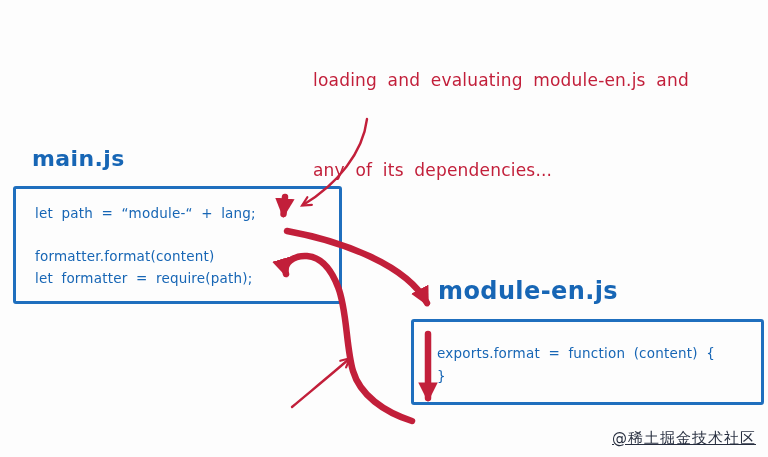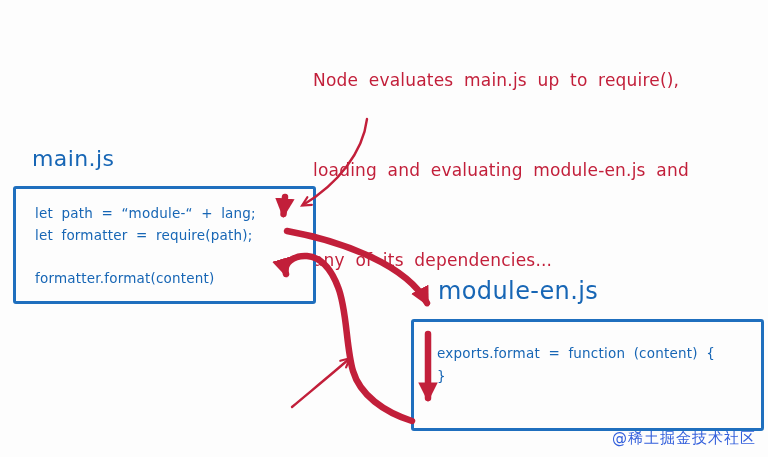--- a/index.html
+++ b/index.html
@@ -23,35 +23,35 @@
     letter-spacing: 0.2px;
     font-weight: 500;
     white-space: pre;
   }
   #top-note  { left: 313px; top: 5px; }
   #bottom-note { left: 92px; top: 398px; line-height: 31px; }
 
   
   .file-title {
     color: #1766b5;
-    font-weight: 400;
+    font-weight: 700;
     letter-spacing: 0.4px;
     white-space: pre;
   }
   #main-title   { left: 32px;  top: 146px; font-size: 22px; }
   #module-title { left: 438px; top: 277px; font-size: 24px; }
 
   
   .code-box {
     border: 3px solid #1f6fbe;
     border-radius: 3px;
     background: transparent;
   }
-  #main-box   { left: 13px;  top: 186px; width: 303px; height: 118px; padding: 14px 0 0 19px; }
-  #module-box { left: 411px; top: 319px; width: 353px; height: 112px; padding: 20px 0 0 23px; }
+  #main-box   { left: 13px;  top: 186px; width: 329px; height: 118px; padding: 14px 0 0 19px; }
+  #module-box { left: 411px; top: 319px; width: 353px; height: 86px; padding: 20px 0 0 23px; }
 
   .code-line {
     color: #1766b5;
     font-size: 13.5px;
     line-height: 21.5px;
     word-spacing: 4px;
     letter-spacing: 0.2px;
     font-weight: 500;
     white-space: pre;
     min-height: 21.5px;
@@ -63,41 +63,41 @@
   #arrows {
     left: 0; top: 0;
     width: 768px; height: 457px;
     pointer-events: none;
     z-index: 5;
   }
 
   
   #watermark {
     left: 612px; top: 429px;
-    color: #1d4ed8;
+    color: #0f172a;
     font-size: 15px;
     letter-spacing: 1px;
     z-index: 6;
     opacity: 0.9;
+    text-decoration: underline;
   }
 </style>
 </head>
 <body>
 
 <div class="abs note" id="top-note">
-  <div>Node evaluates main.js up to require(),</div>
   <div>loading and evaluating module-en.js and</div>
   <div>any of its dependencies...</div>
 </div>
 
 <div class="abs file-title" id="main-title">main.js</div>
 <div class="abs code-box" id="main-box">
   <div class="code-line">let path = “module-“ + lang;</div>
+  <div class="code-line gap">formatter.format(content)</div>
   <div class="code-line">let formatter = require(path);</div>
-  <div class="code-line gap">formatter.format(content)</div>
 </div>
 
 <div class="abs file-title" id="module-title">module-en.js</div>
 <div class="abs code-box" id="module-box">
   <div class="code-line">exports.format = function (content) {</div>
   <div class="code-line">}</div>
 </div>
 
 <div class="abs note" id="bottom-note">
   

